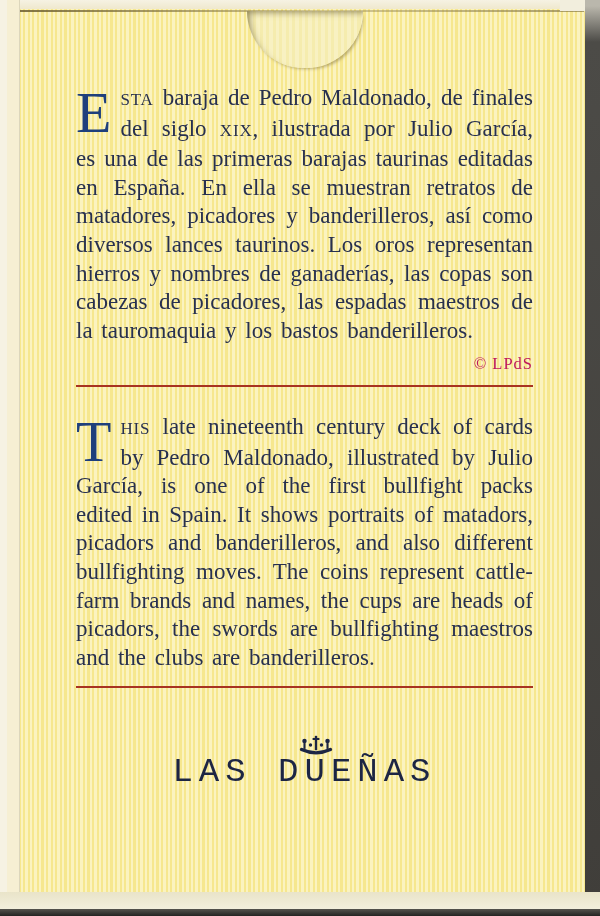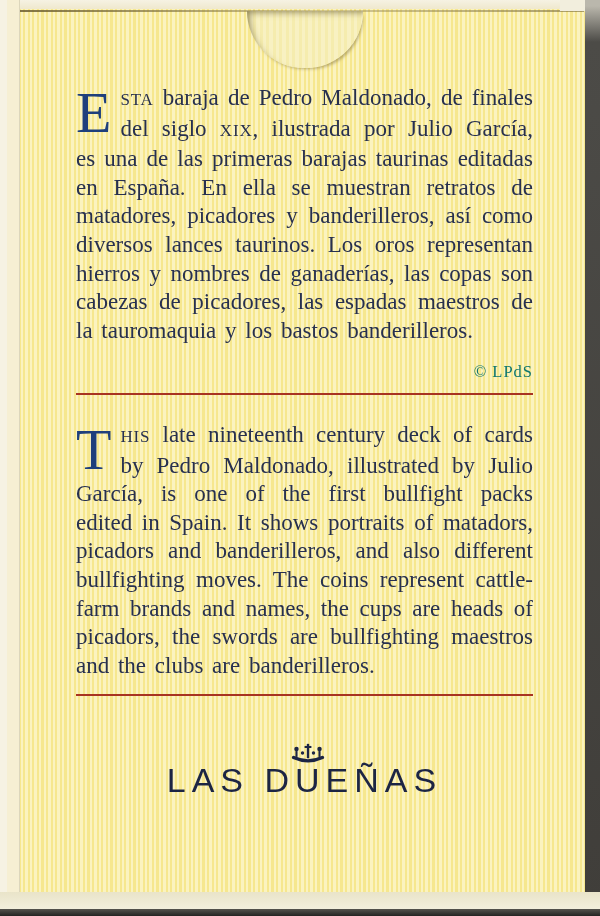--- a/index.html
+++ b/index.html
@@ -38,27 +38,27 @@
   .content{
     position:absolute;left:76px;top:84px;width:457px;
     color:#27304f;font-size:23px;line-height:28.6px;
   }
   .para{margin:0;text-align:justify;word-spacing:3px;}
   .dropcap{
     float:left;color:#1e3f7c;font-size:58px;line-height:48px;
     padding:5px 9px 0 0;font-weight:400;
   }
   .sc{font-size:17px;letter-spacing:.8px;}
-  .copyright{text-align:right;font-size:16.5px;letter-spacing:1px;margin-top:13px;color:#0f766e;}
+  .copyright{text-align:right;font-size:16.5px;letter-spacing:1px;margin-top:5px;color:#be185d;}
   .rule{border:none;height:2px;background:#a83321;margin:6px 0 0 0;}
   .para-en{margin-top:26px;}
   .rule-2{margin-top:14px;}
   .logo{
     margin-top:70px;text-align:center;
-    font-family:Liberation Sans, sans-serif;
+    font-family:Liberation Mono, monospace;
     font-size:34px;letter-spacing:6px;color:#1c2544;white-space:nowrap;
   }
   .u-wrap{position:relative;display:inline-block;}
   .crown{position:absolute;left:44%;transform:translateX(-50%);top:-25px;width:34px;height:24px;}
   .crown svg{display:block;width:100%;height:100%;}
 </style>
 </head>
 <body>
 
 <div id="scene">

